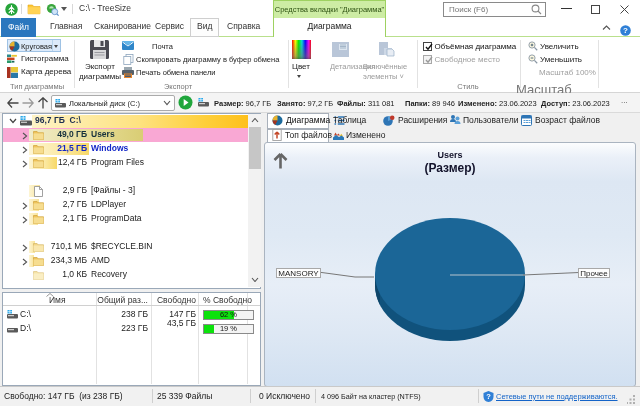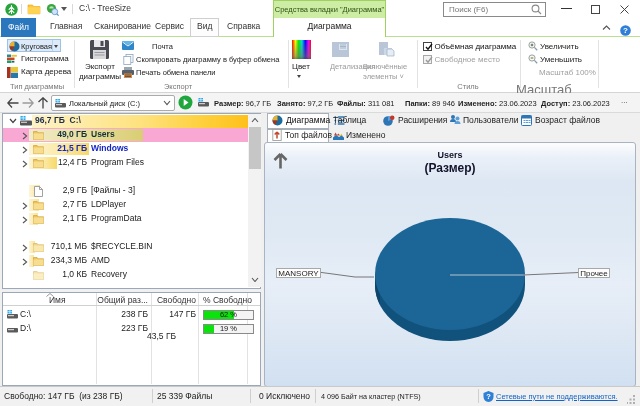--- a/index.html
+++ b/index.html
@@ -382,21 +382,21 @@
     <div class="abs" style="left:0;top:0;width:30px;height:8px;background:#0ce20c;"></div>
     <div class="abs" style="left:0;top:-0.5px;width:49px;text-align:center;font-size:7.5px;color:#111;">62 %</div>
   </div>
 
   <svg class="abs" style="left:4;top:31" width="11" height="9" viewBox="0 0 11 9">
       <rect x="0" y="4" width="11" height="4.5" rx="1" fill="#5a5a5a"></rect>
       <rect x="1" y="5" width="6" height="1.2" fill="#cfcfcf"></rect>
     </svg>
   <div class="abs" style="left:17px;top:30px;">D:\</div>
   <div class="abs" style="left:60px;top:30px;width:85px;text-align:right;">223 ГБ</div>
-  <div class="abs" style="left:120px;top:38px;width:73px;text-align:left;padding-left:24px;">43,5 ГБ</div>
+  <div class="abs" style="left:120px;top:25px;width:73px;text-align:right;padding-left:24px;">43,5 ГБ</div>
   <div class="abs" style="left:200px;top:30.5px;width:51px;height:10px;border:1px solid #8a8a8a;background:#f4f4f4;">
     <div class="abs" style="left:0;top:0;width:9.5px;height:8px;background:#0ce20c;"></div>
     <div class="abs" style="left:0;top:-0.5px;width:49px;text-align:center;font-size:7.5px;color:#111;">19 %</div>
   </div>
 </div>
 
 <div class="abs" style="left:263px;top:113px;width:377px;height:30px;background:#f0f0f0;"></div>
 
 <div class="abs" style="left:267px;top:112.5px;width:62px;height:16px;background:#fff;border:1px solid #a8b0ba;"></div>
 <svg class="abs" style="left:272;top:115" width="11" height="11" viewBox="0 0 11 11">

